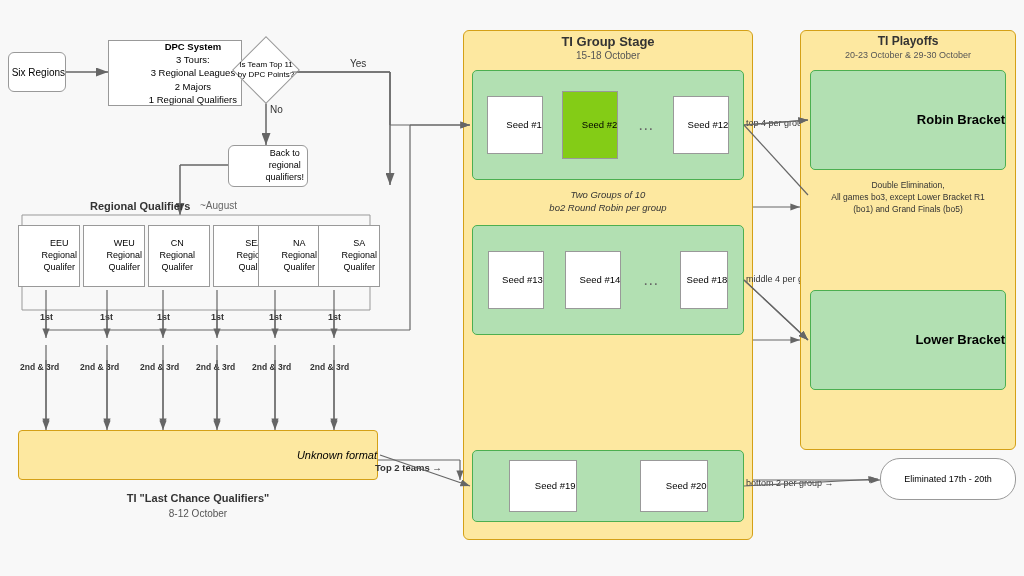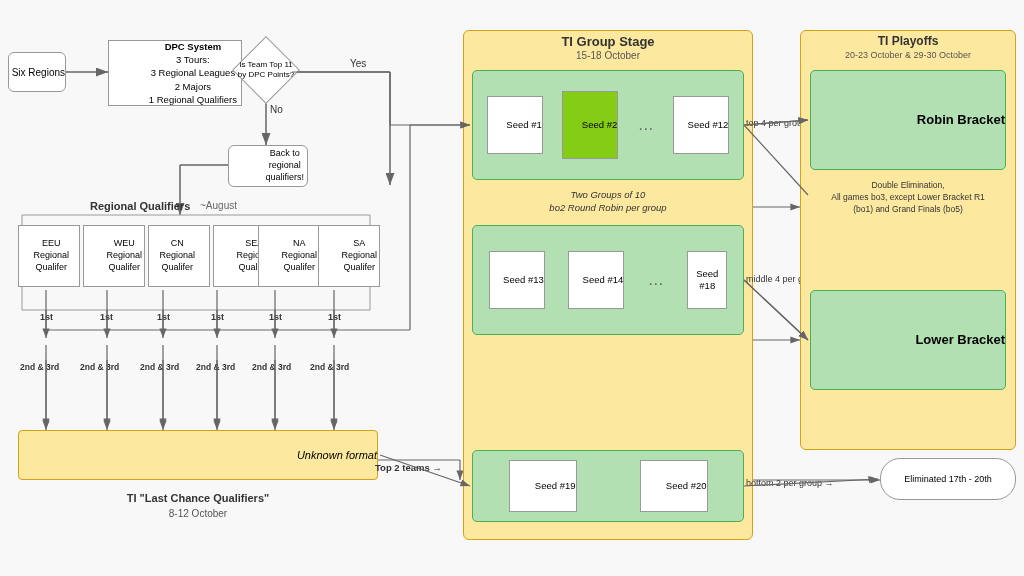--- a/index.html
+++ b/index.html
@@ -151,21 +151,21 @@
 
   <div class="label-text" style="left:270px; top:104px;">No</div>
 
   <div class="box rounded" style="left:228px; top:145px; width:80px; height:42px; font-size:9px; padding:3px;">
     <div style="text-align:center; line-height:1.3;">Back to<br>regional<br>qualifiers!</div>
   </div>
 
   <div class="label-text" style="left:90px; top:200px; font-size:11px; font-weight:bold;">Regional Qualifiers</div>
   <div class="label-text" style="left:200px; top:200px; font-size:10px; color:#666;">~August</div>
 
-  <div class="box" style="left:18px; top:225px; width:62px; height:62px; font-size:9px; padding:10px; text-align:center; line-height:1.3;">
+  <div class="box" style="left:18px; top:225px; width:62px; height:62px; font-size:9px; padding:2px; text-align:center; line-height:1.3;">
     EEU<br>Regional<br>Qualifer
   </div>
 
   <div class="box" style="left:83px; top:225px; width:62px; height:62px; font-size:9px; padding:2px; text-align:center; line-height:1.3;">
     WEU<br>Regional<br>Qualifer
   </div>
 
   <div class="box" style="left:148px; top:225px; width:62px; height:62px; font-size:9px; padding:14px; text-align:center; line-height:1.3;">
     CN<br>Regional<br>Qualifer
   </div>
@@ -219,21 +219,21 @@
   </div>
 
   <div style="position:absolute; left:472px; top:188px; width:272px; text-align:center; font-size:9.5px; font-style:italic; color:#333; line-height:1.4;">
     <em>Two Groups of 10<br>bo2 Round Robin per group</em>
   </div>
 
   <div style="position:absolute; left:472px; top:225px; width:272px; height:110px; background:#b2e0b2; border:1.5px solid #4caf50; border-radius:5px; display:flex; align-items:center; justify-content:space-around; padding:4px;">
     <div class="box" style="position:relative; width:56px; height:58px; font-size:9.5px; background:white;">Seed #13</div>
     <div class="box" style="position:relative; width:56px; height:58px; font-size:9.5px; background:white;">Seed #14</div>
     <div style="font-size:16px; color:#666;">…</div>
-    <div class="box" style="position:relative; width:40px; height:58px; font-size:9.5px; background:white;">Seed #18</div>
+    <div class="box" style="position:relative; width:48px; height:58px; font-size:9.5px; background:white;">Seed #18</div>
   </div>
 
   <div style="position:absolute; left:472px; top:450px; width:272px; height:72px; background:#b2e0b2; border:1.5px solid #4caf50; border-radius:5px; display:flex; align-items:center; justify-content:space-around; padding:4px;">
     <div class="box" style="position:relative; width:68px; height:52px; font-size:9.5px; background:white;">Seed #19</div>
     <div class="box" style="position:relative; width:68px; height:52px; font-size:9.5px; background:white;">Seed #20</div>
   </div>
 
   <div class="label-text" style="left:746px; top:118px; font-size:9px;">top 4 per group →</div>
   <div class="label-text" style="left:746px; top:274px; font-size:9px;">middle 4 per group →</div>
   <div class="label-text" style="left:746px; top:478px; font-size:9px;">bottom 2 per group →</div>

